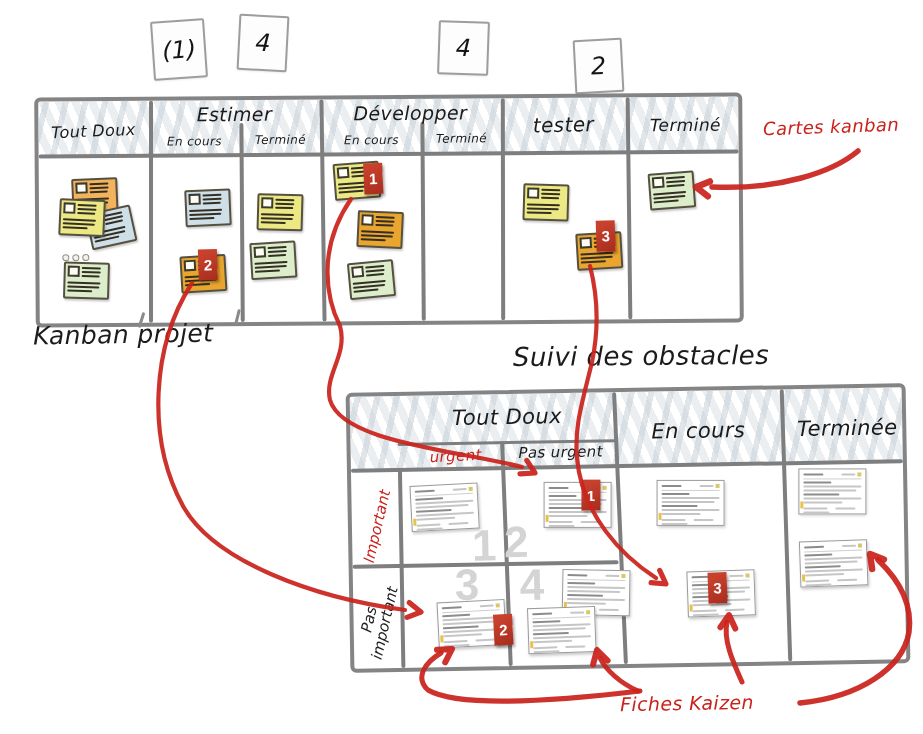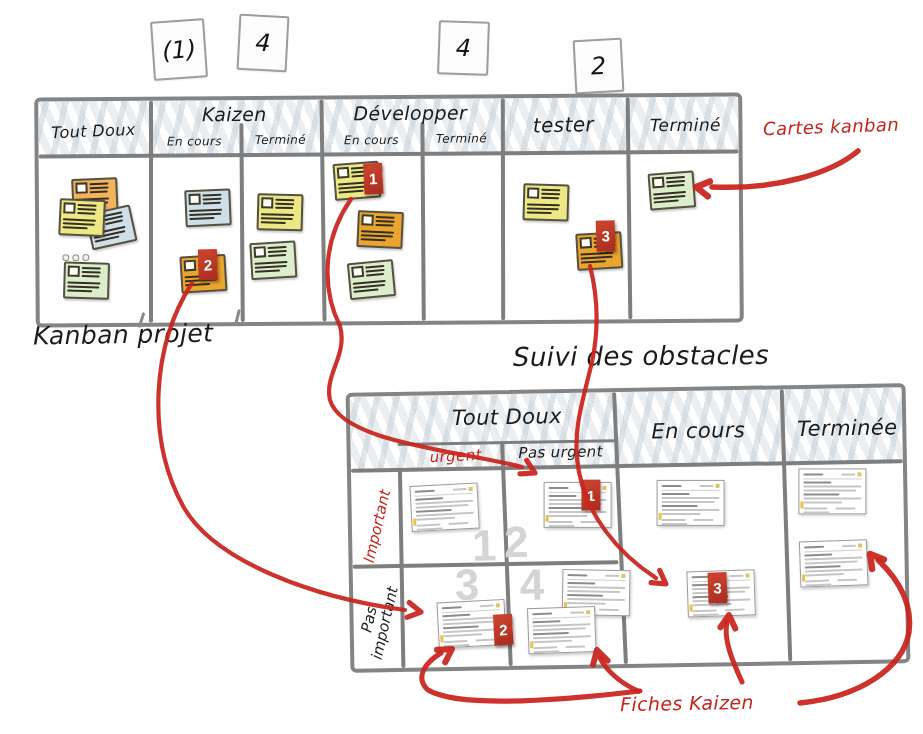--- a/index.html
+++ b/index.html
@@ -67,21 +67,21 @@
     <div class="hline" style="left:0;top:53px;width:100%;"></div>
 
     <div class="vline" style="left:110px;top:0;height:222px;transform:rotate(.4deg);"></div>
     <div class="vline" style="left:201px;top:23px;height:199px;"></div>
     <div class="vline" style="left:282px;top:0;height:222px;transform:rotate(-.4deg);"></div>
     <div class="vline" style="left:382px;top:23px;height:199px;"></div>
     <div class="vline" style="left:462px;top:0;height:222px;transform:rotate(.3deg);"></div>
     <div class="vline" style="left:588px;top:0;height:222px;transform:rotate(-.3deg);"></div>
 
     <div class="clabel hw" style="left:55px;top:30px;font-size:16px;transform:translate(-50%,-50%) rotate(-2deg);">Tout Doux</div>
-    <div class="clabel hw" style="left:196px;top:14px;font-size:19px;">Kaizen</div>
+    <div class="clabel hw" style="left:196px;top:14px;font-size:19px;">Estimer</div>
     <div class="clabel hw" style="left:156px;top:41px;font-size:12px;">En cours</div>
     <div class="clabel hw" style="left:242px;top:40px;font-size:12px;">Terminé</div>
     <div class="clabel hw" style="left:372px;top:14px;font-size:19px;">Développer</div>
     <div class="clabel hw" style="left:333px;top:41px;font-size:12px;">En cours</div>
     <div class="clabel hw" style="left:423px;top:40px;font-size:12px;">Terminé</div>
     <div class="clabel hw" style="left:525px;top:27px;font-size:20px;transform:translate(-50%,-50%) rotate(-1deg);">tester</div>
     <div class="clabel hw" style="left:647px;top:28px;font-size:17px;">Terminé</div>
 
     <div class="abs" id="sticky-layer" style="left:0;top:0;">
         <div class="sticky" style="left: 33px; top: 77px; transform: rotate(-2deg); background: rgb(242, 179, 92); border: 2px solid rgb(86, 80, 64);">

